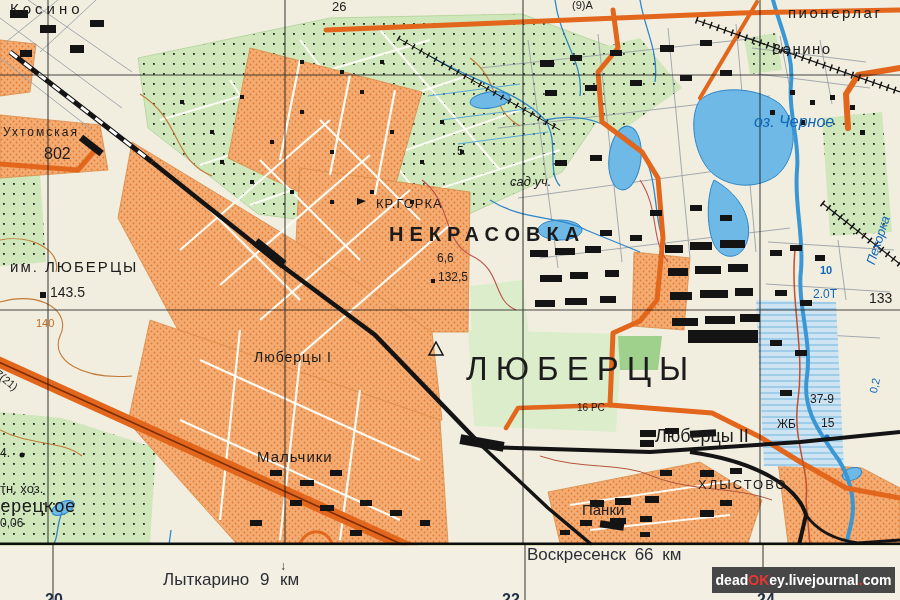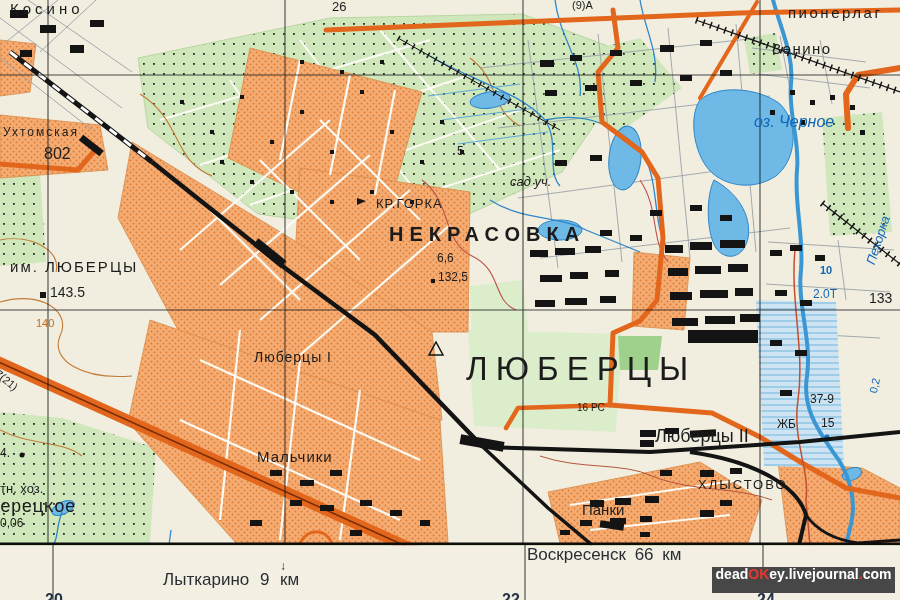--- a/index.html
+++ b/index.html
@@ -3,21 +3,21 @@
 <meta charset="utf-8">
 <style>
   html,body{margin:0;padding:0;background:#ddd;}
   #stage{position:relative;width:900px;height:600px;overflow:hidden;background:#bef264;
          font-family:"Liberation Sans",sans-serif;}
   #map-svg{position:absolute;left:0;top:0;z-index:1;}
   #labels{position:absolute;left:0;top:0;width:900px;height:600px;z-index:5;pointer-events:none;}
   .lbl{position:absolute;line-height:1;white-space:pre;color:#1c1c1c;
        font-family:"Liberation Sans",sans-serif;}
   .wm{position:absolute;left:712px;top:567px;width:183px;height:26px;background:#474747;
-      display:flex;align-items:flex-start;justify-content:center;z-index:6;
+      display:flex;align-items:center;justify-content:center;z-index:6;
       font-family:"Liberation Sans",sans-serif;font-weight:bold;font-size:14px;color:#fff;}
   .wm span{line-height:1;}
 </style>
 </head>
 <body>
 
 <div id="stage">
 
 <svg id="map-svg" width="900" height="600" viewBox="0 0 900 600">
   <defs>

